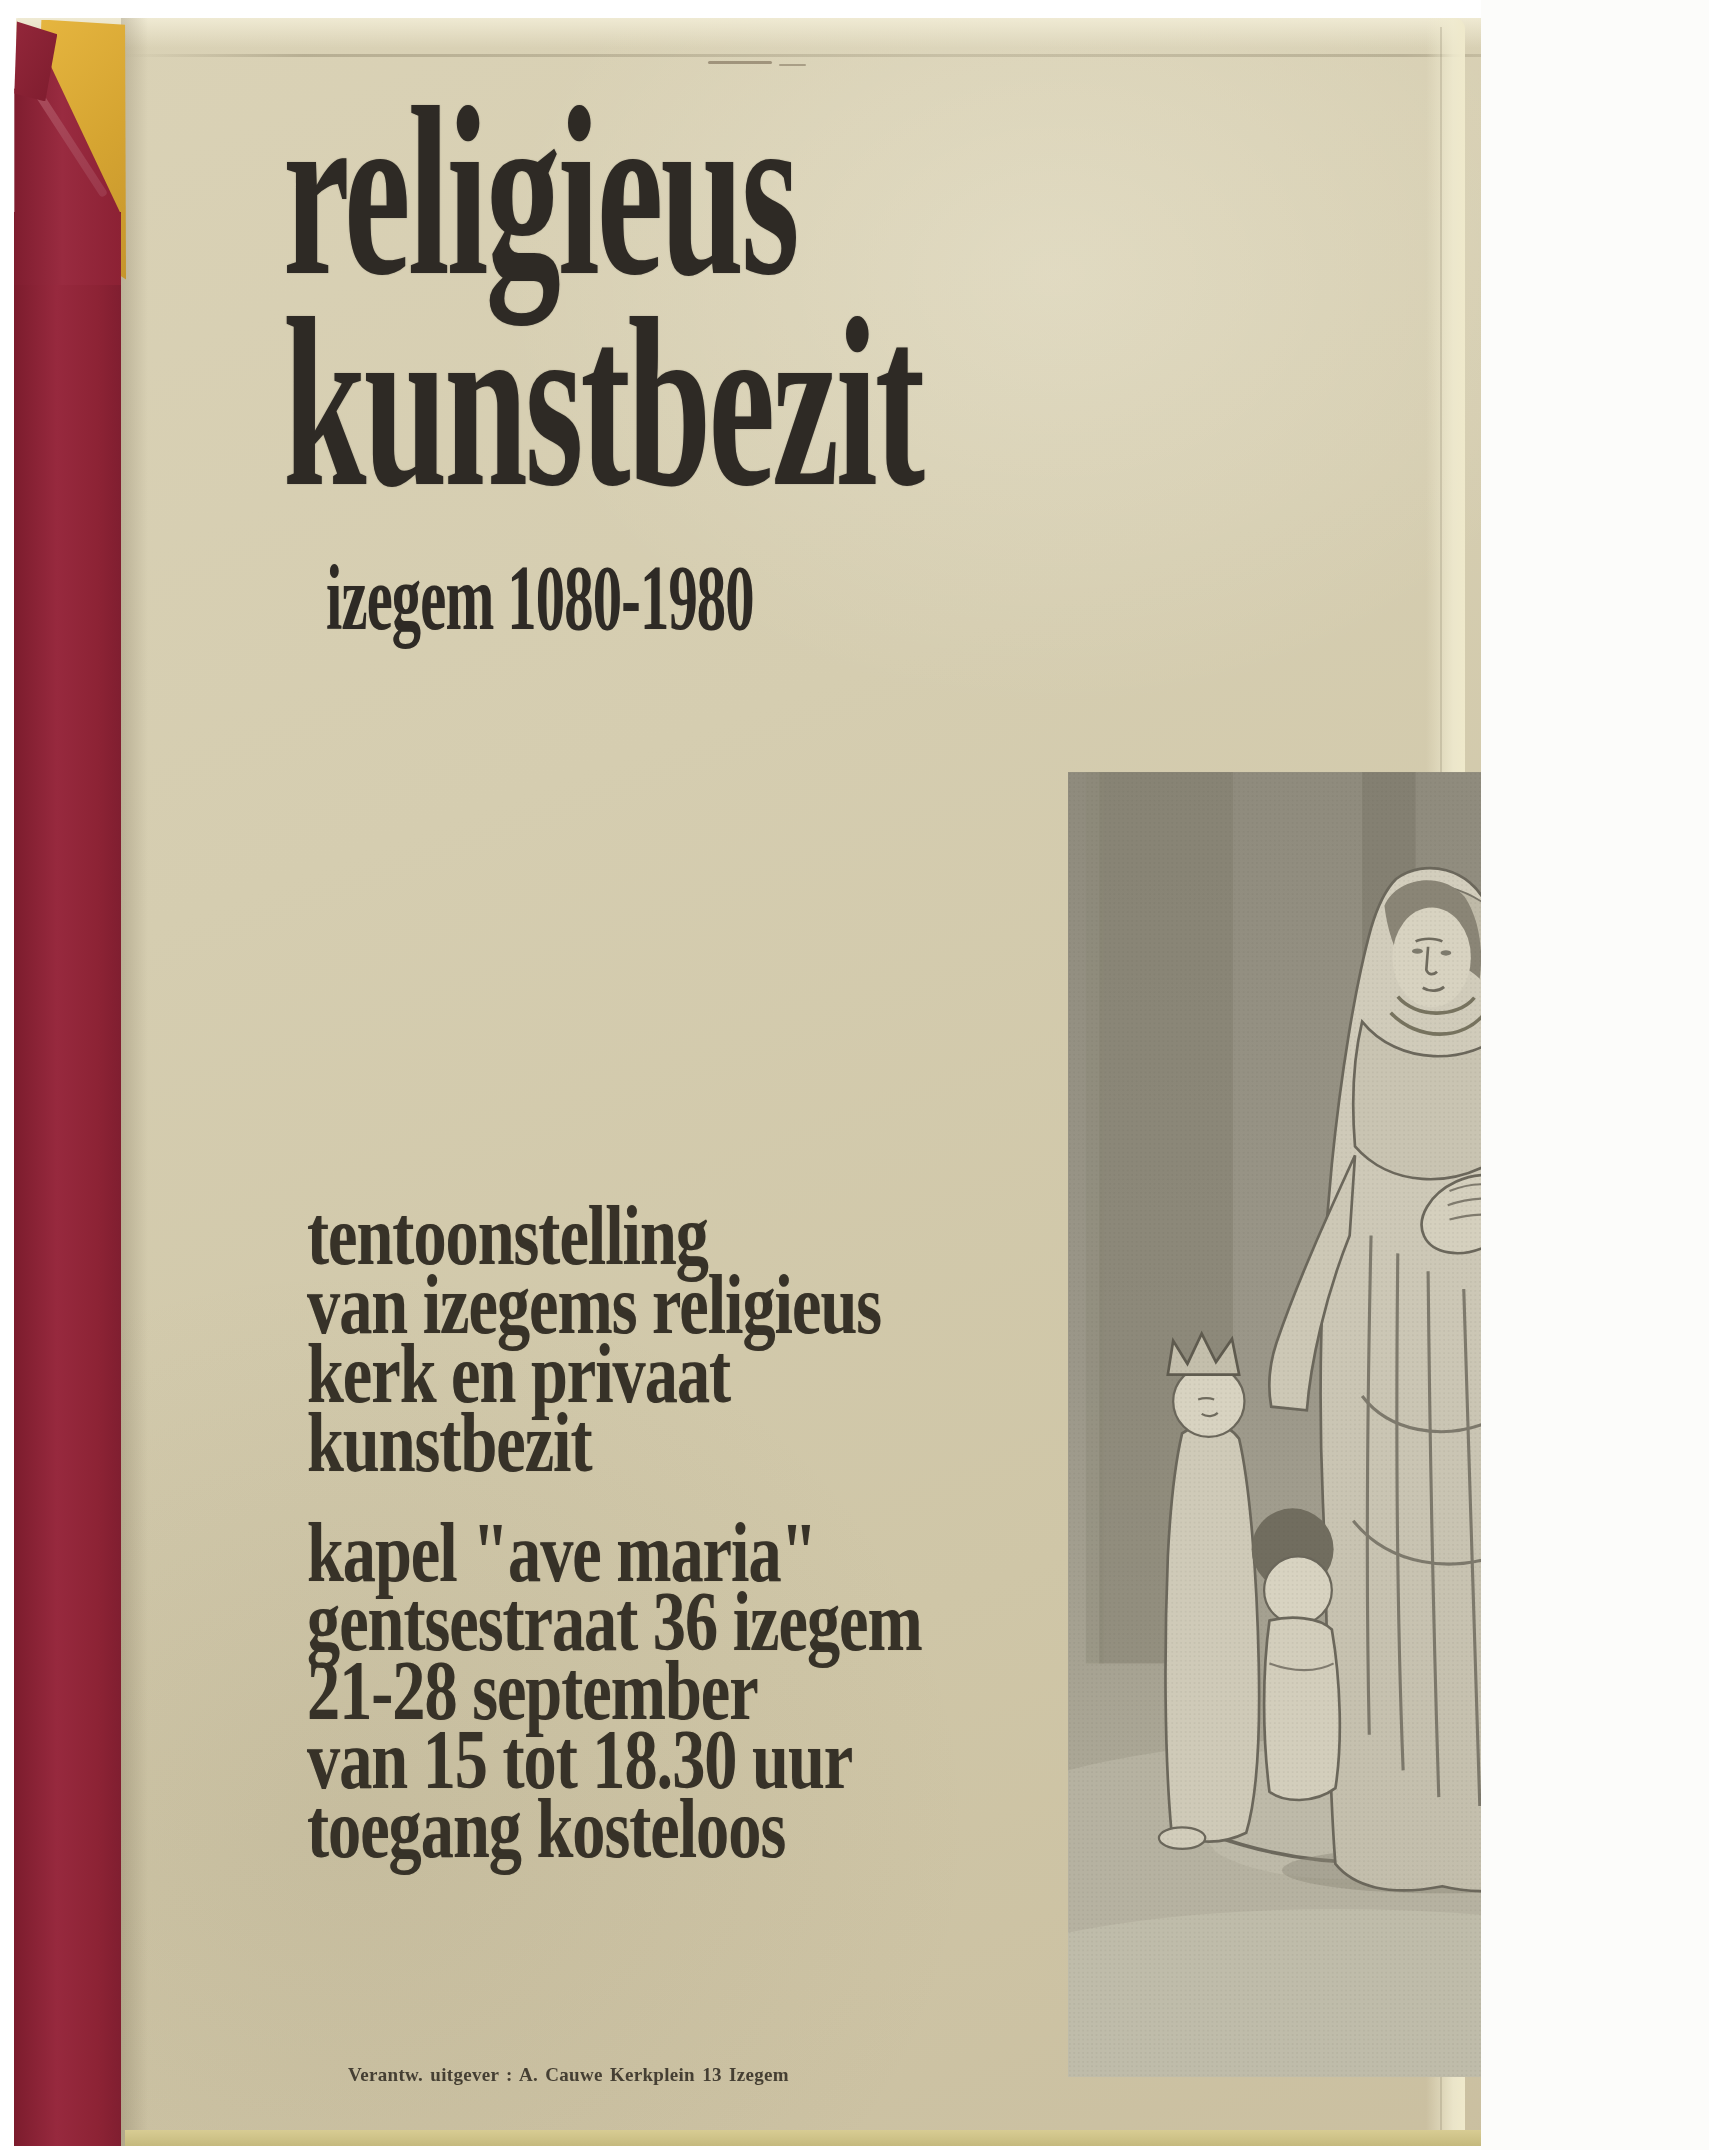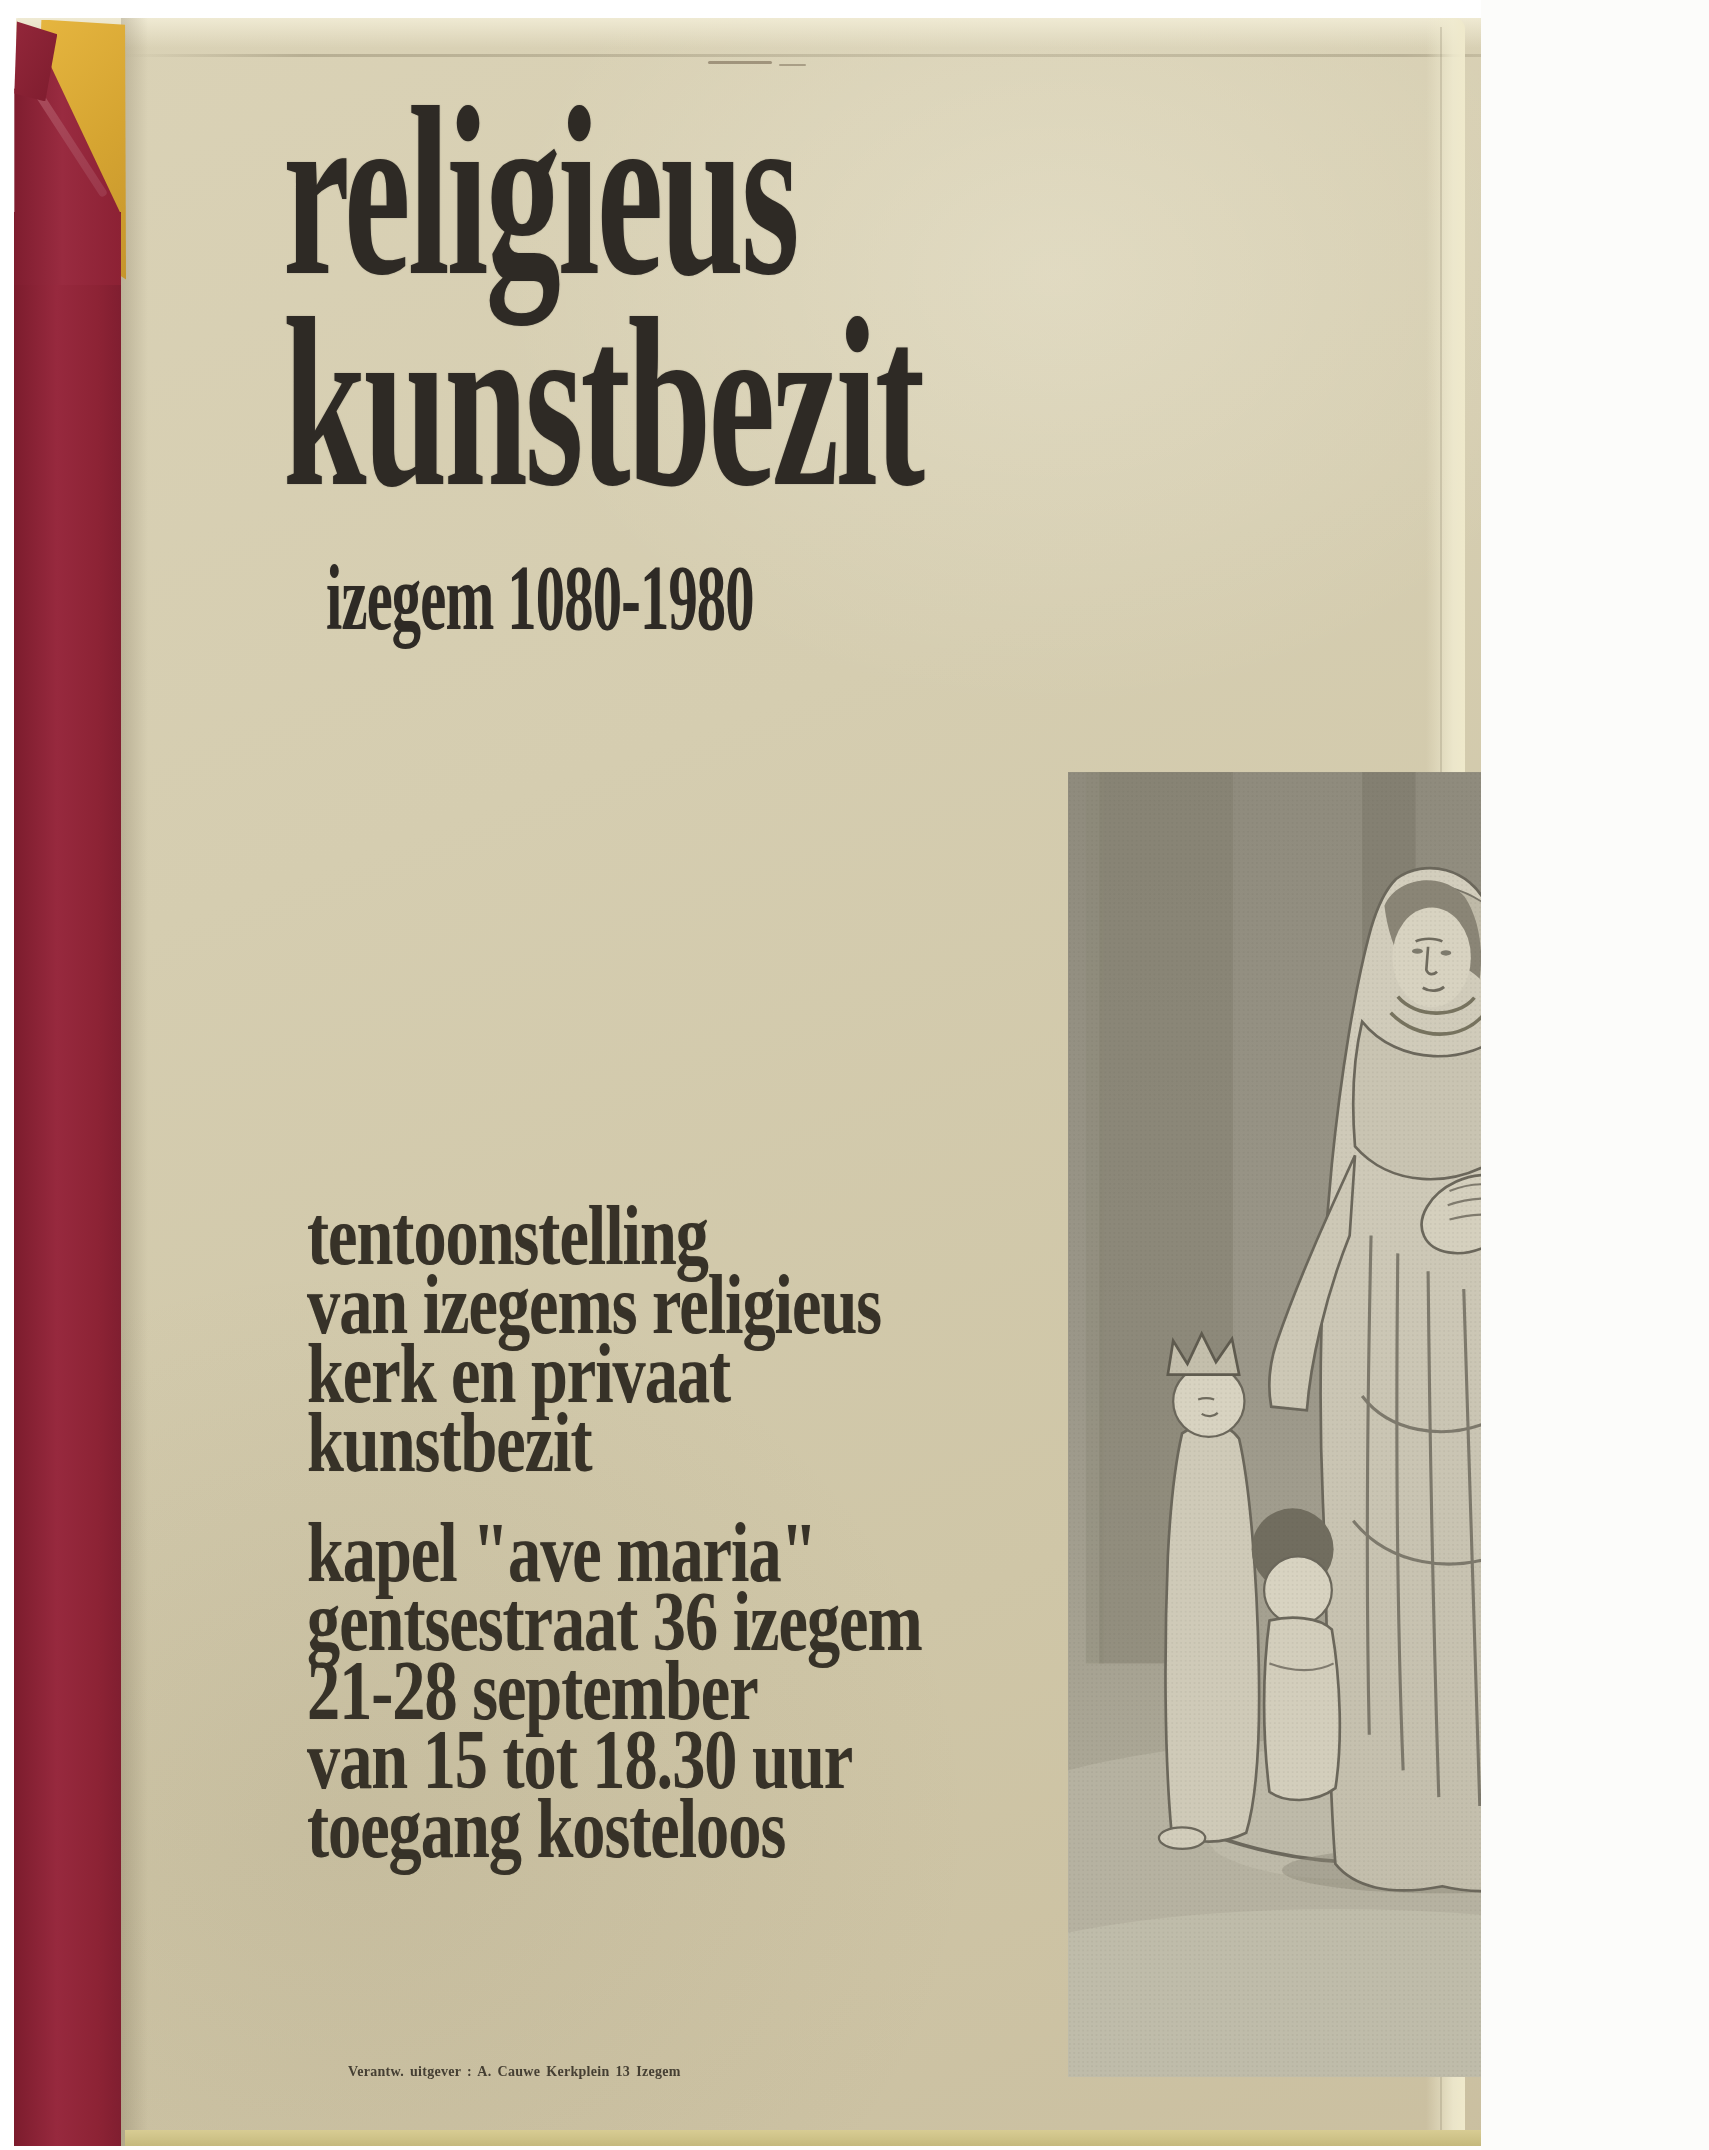--- a/index.html
+++ b/index.html
@@ -49,21 +49,21 @@
          letter-spacing:-4.5px;transform:scaleX(.62);transform-origin:0 0;white-space:nowrap;
          text-shadow:0 0 1.8px rgba(46,42,37,.35);}
   #subtitle{position:absolute;left:326px;top:551px;font-size:93px;line-height:1;font-weight:700;
          letter-spacing:-1.3px;transform:scaleX(.63);transform-origin:0 0;white-space:nowrap;
          text-shadow:0 0 0.9px rgba(46,42,37,.3);}
   .textblock{position:absolute;left:307px;font-size:85px;line-height:69px;font-weight:700;
          letter-spacing:-1.3px;color:#373228;transform:scaleX(.78);transform-origin:0 0;white-space:nowrap;
          text-shadow:0 0 0.9px rgba(50,45,38,.3);}
   #block-exhibition{top:1201px;}
   #block-venue{top:1518px;}
-  #imprint{position:absolute;left:348px;top:2064px;font-size:14px;font-weight:700;color:#453f33;
+  #imprint{position:absolute;left:348px;top:2064px;font-size:19px;font-weight:700;color:#453f33;
          letter-spacing:0.3px;word-spacing:2.2px;white-space:nowrap;}
 
   
   #photo{position:absolute;left:1068px;top:772px;width:566px;height:1305px;overflow:hidden;}
   #photo svg{display:block;}
 </style>
 </head>
 <body>
 
 <div id="page">

